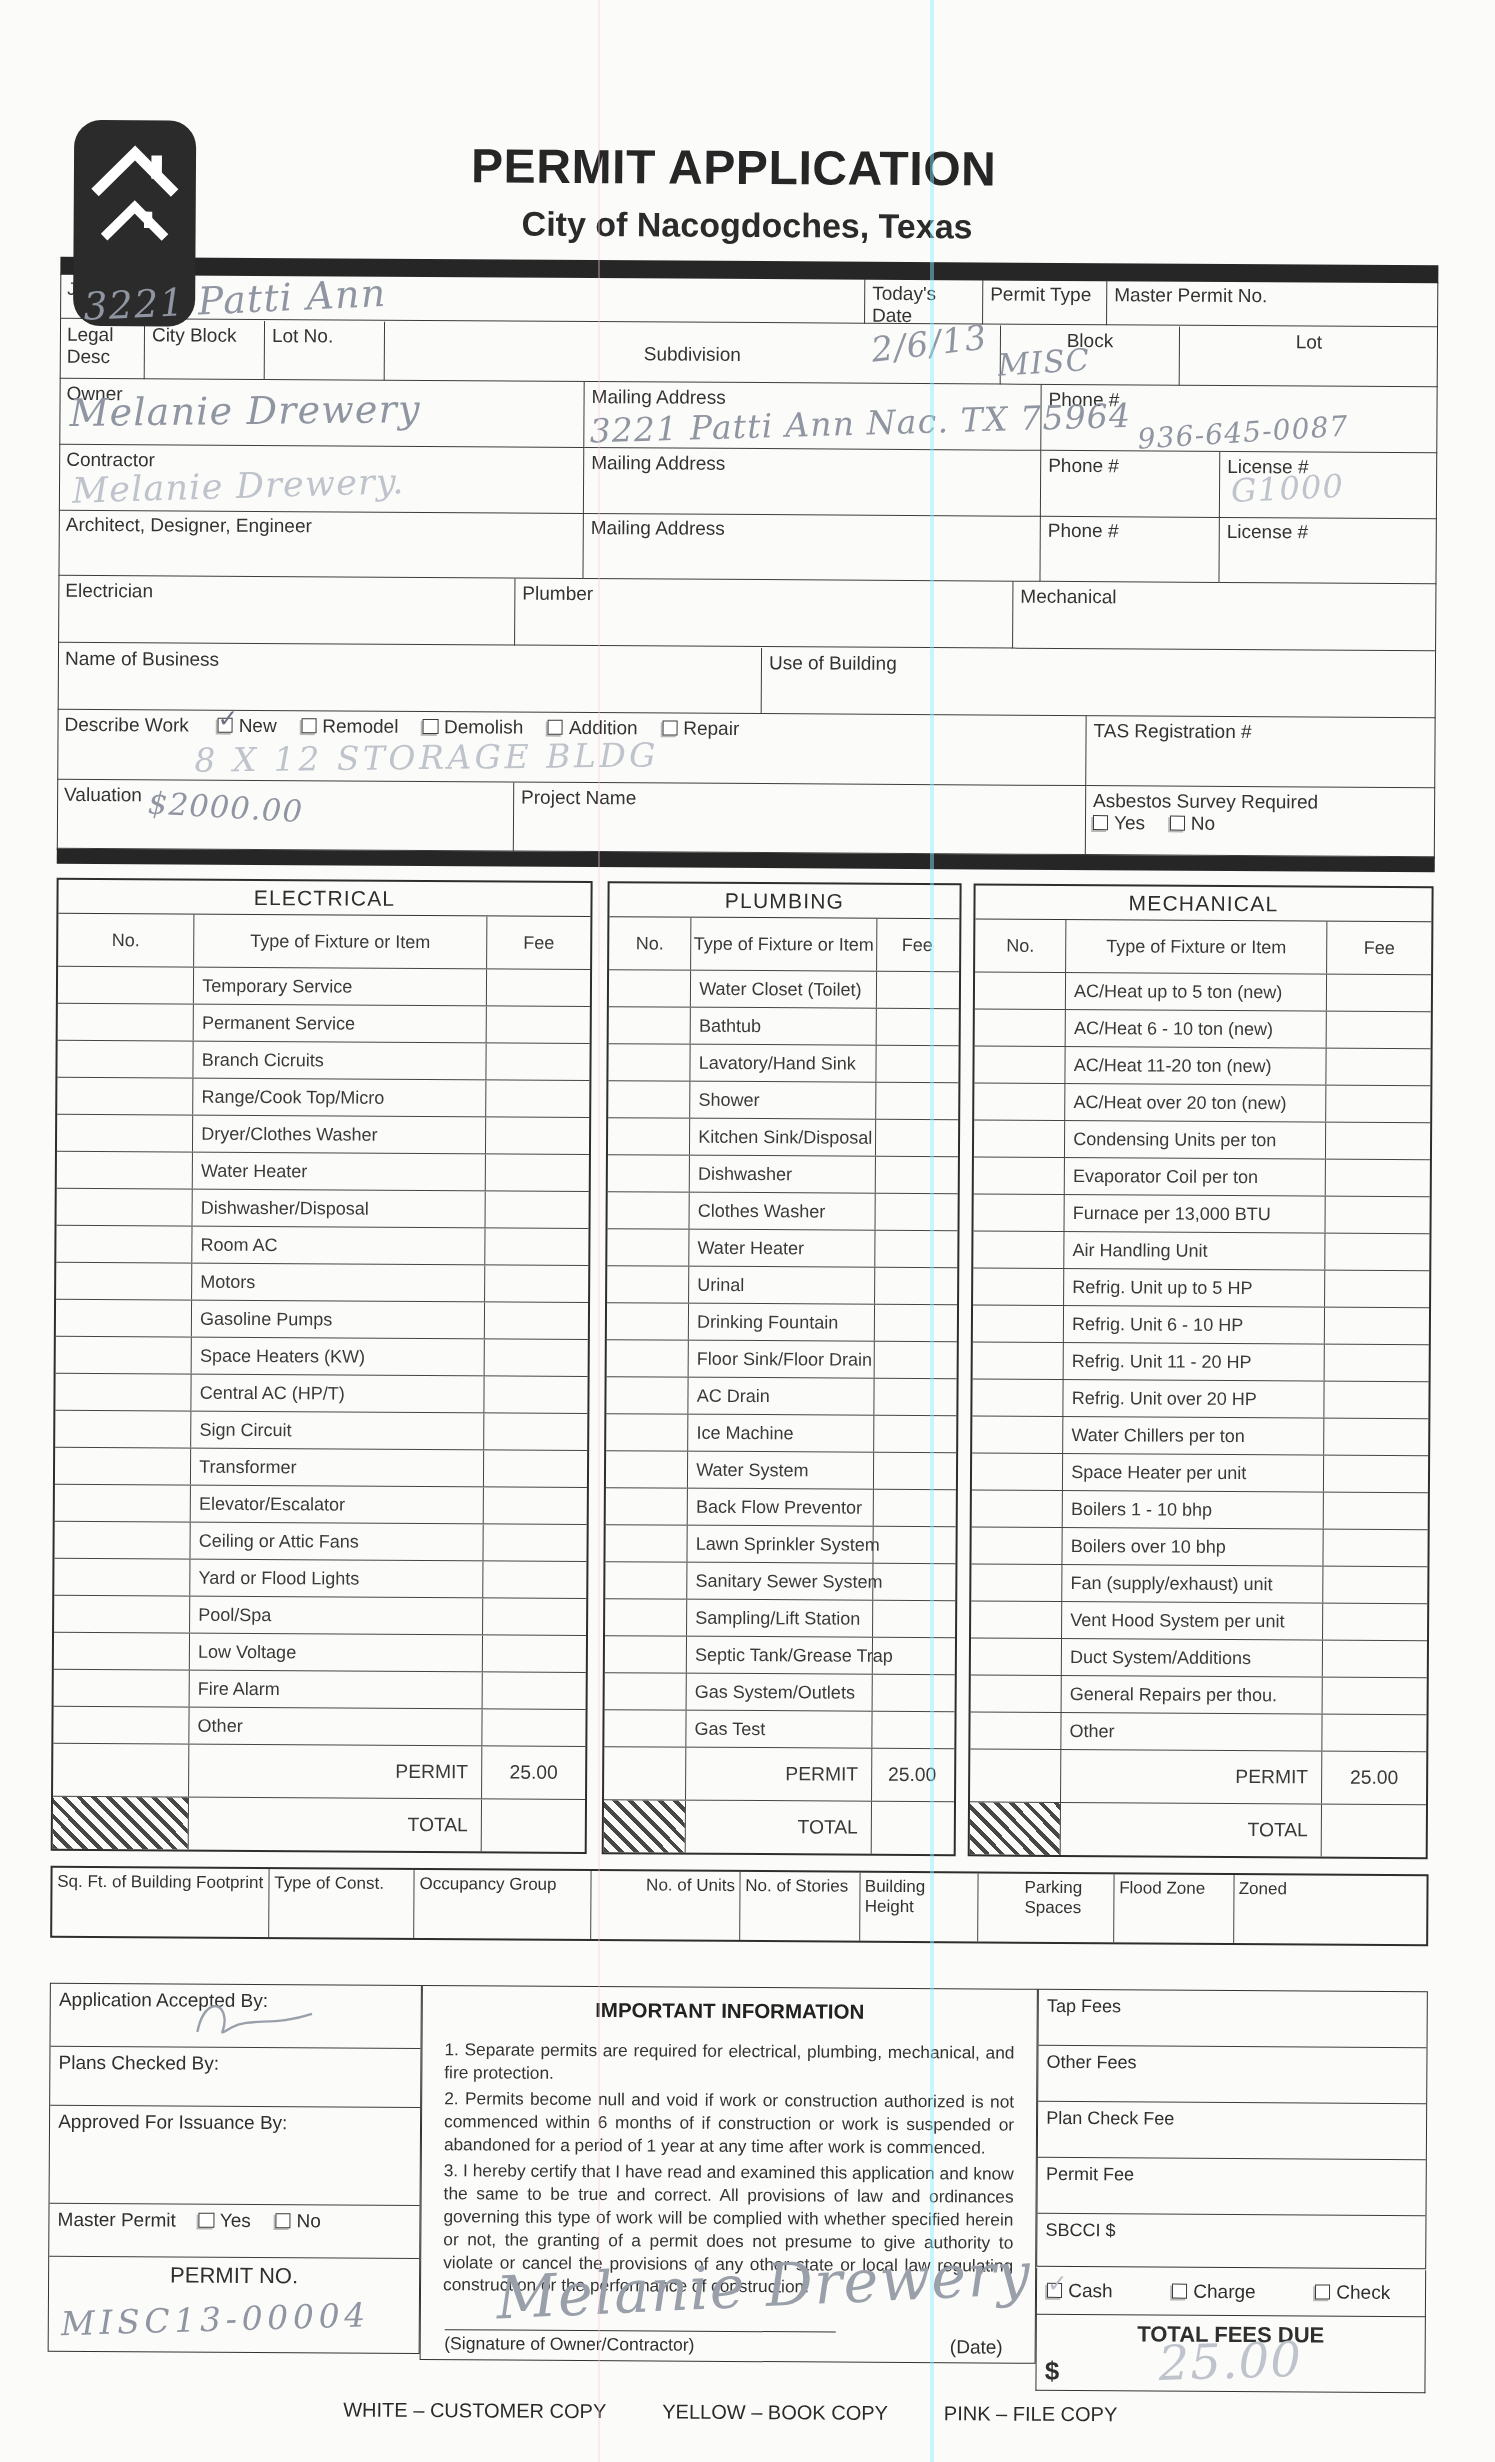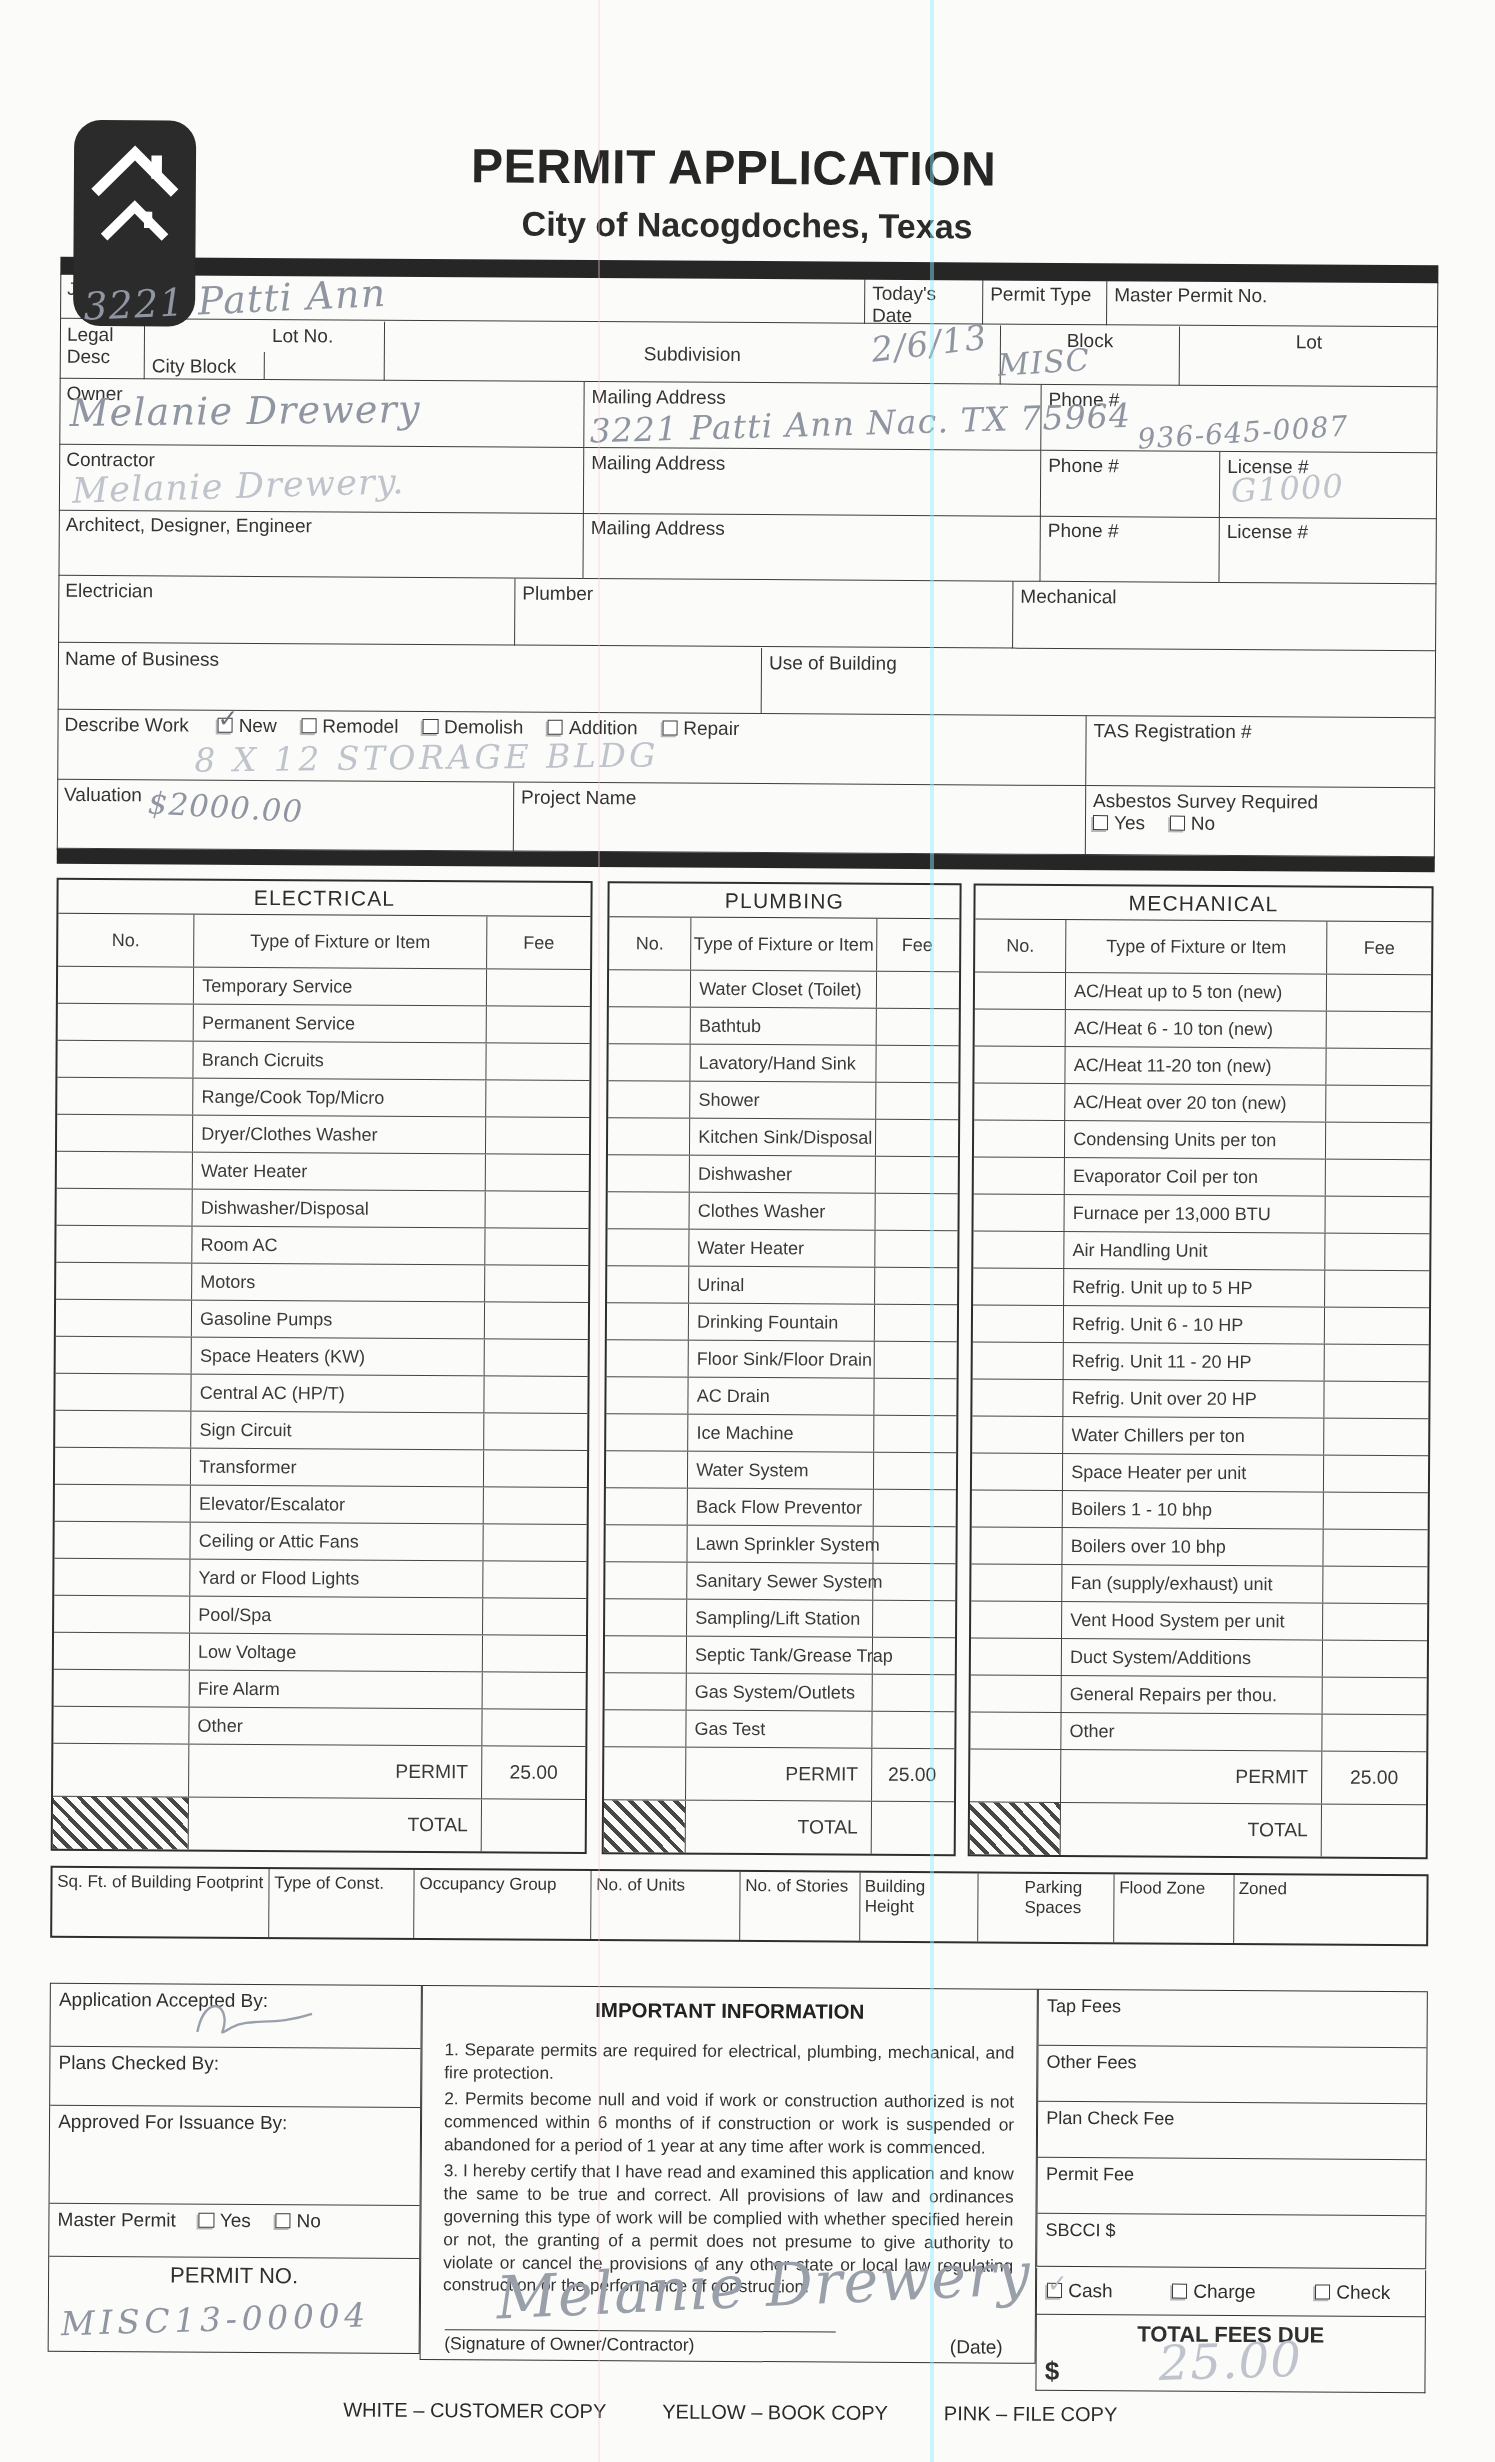--- a/index.html
+++ b/index.html
@@ -93,21 +93,21 @@
 
     <div class="rowflex" style="top:278px;height:45px;">
       <div class="cell" style="width:805px;"><span class="lbl-sm">Job Address</span></div>
       <div class="cell" style="width:118px;"><span>Today's Date</span></div>
       <div class="cell" style="width:124px;"><span>Permit Type</span></div>
       <div class="cell" style="width:330px;"><span>Master Permit No.</span></div>
     </div>
 
     <div class="rowflex" style="top:324px;height:59px;">
       <div class="cell" style="width:85px;"><span>Legal Desc</span></div>
-      <div class="cell" style="width:120px;margin-top:31px;"><span>City Block</span></div>
+      <div class="cell" style="width:120px;"><span>City Block</span></div>
       <div class="cell" style="width:120px;"><span>Lot No.</span></div>
       <div class="cell" style="width:616px;text-align:center;"><span style="display:inline-block;margin-top:16.4px;">Subdivision</span></div>
       <div class="cell" style="width:179px;text-align:center;"><span>Block</span></div>
       <div class="cell" style="width:258px;text-align:center;"><span>Lot</span></div>
     </div>
 
     <div class="rowflex" style="top:383px;height:66px;">
       <div class="cell" style="width:525px;"><span>Owner</span></div>
       <div class="cell" style="width:457px;"><span>Mailing Address</span></div>
       <div class="cell" style="width:396px;"><span>Phone #</span></div>
@@ -522,21 +522,21 @@
           <div class="tc c-no hatch"></div>
           <div class="tc c-type item">TOTAL</div>
           <div class="tc c-fee"></div>
         </div>
       </div>
 
     <div class="binfo" id="building-info">
         <div class="bicell" style="width: 220px;">Sq. Ft. of Building Footprint</div>
         <div class="bicell" style="width: 147px;">Type of Const.</div>
         <div class="bicell" style="width: 179px;">Occupancy Group</div>
-        <div class="bicell" style="width: 151px;">No. of Units</div>
+        <div class="bicell" style="width: 151px; text-align: right;">No. of Units</div>
         <div class="bicell" style="width: 121px;">No. of Stories</div>
         <div class="bicell" style="width: 120px;">Building Height</div>
         <div class="bicell" style="width: 137px; padding-left: 46px;">Parking Spaces</div>
         <div class="bicell" style="width: 121px;">Flood Zone</div>
         <div class="bicell" style="width: 195px;">Zoned</div>
       </div>
 
     <div class="bbox" style="left:56px;top:1987px;width:372px;height:369px;">
       <div class="brow" style="height:63px;">
         <span>Application Accepted By:</span>

